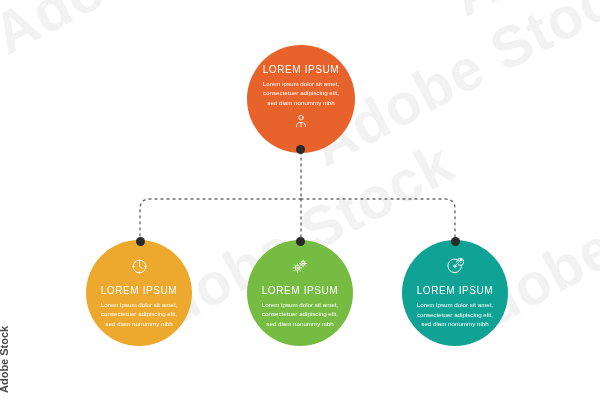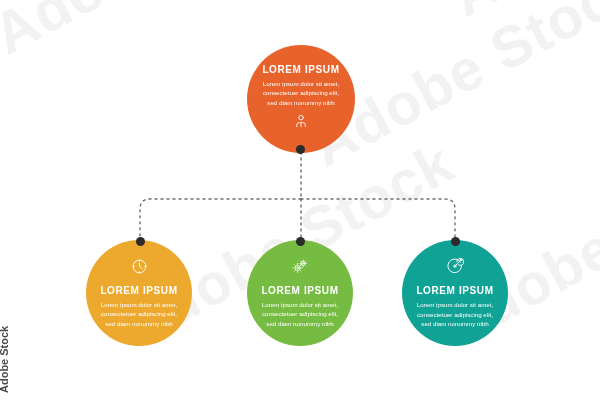--- a/index.html
+++ b/index.html
@@ -84,21 +84,21 @@
     width: 106px;
     height: 106px;
   }
   .node-b1 { left: 86px; }
   .node-b2 { left: 247px; }
   .node-b3 { left: 402px; }
 
   .node-title {
     color: #ffffff;
     font-size: 10px;
-    font-weight: 700;
+    font-weight: 400;
     letter-spacing: 0.6px;
     line-height: 1;
     margin: 0;
   }
   .node-body {
     color: #ffffff;
     font-size: 6.2px;
     line-height: 1.55;
     width: 78px;
     margin: 4px 0 0 0;

